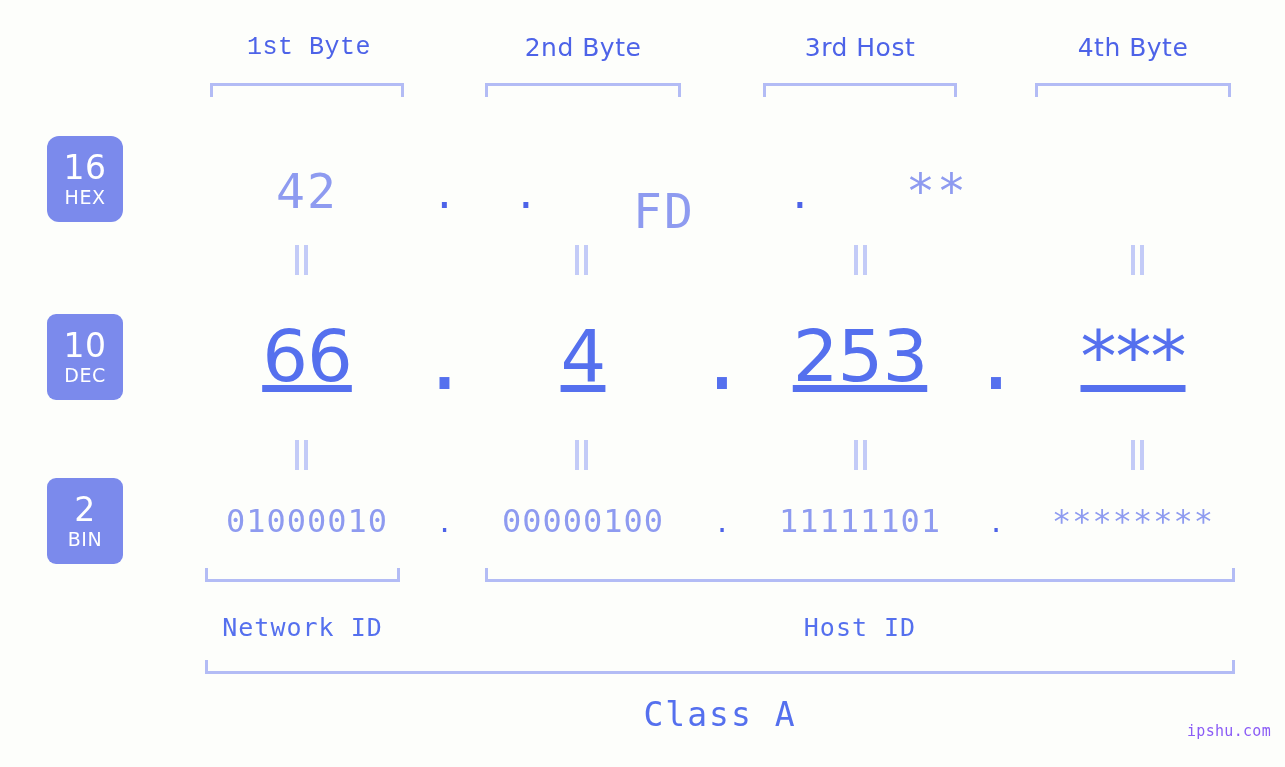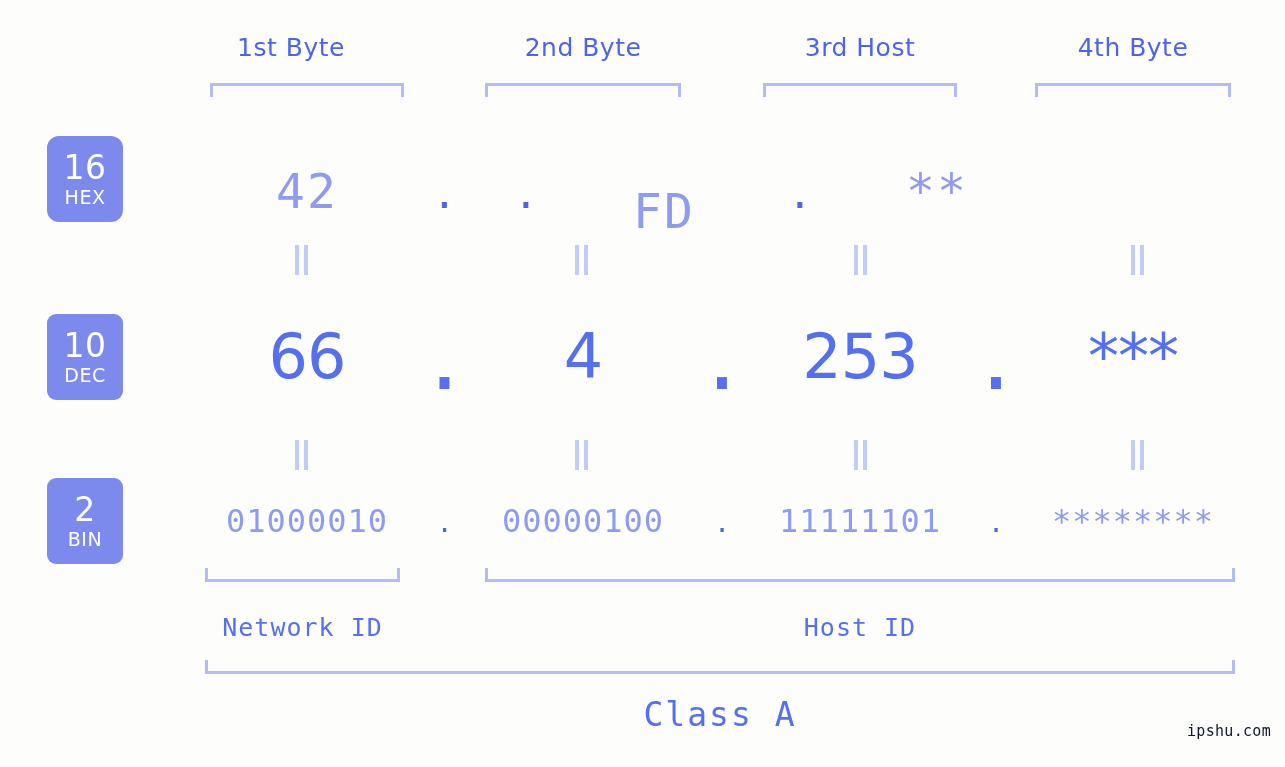--- a/index.html
+++ b/index.html
@@ -106,23 +106,24 @@
   #row-hex .sep {
     font-family: "DejaVu Sans", sans-serif;
     font-size: 48px;
     color: #4d63e8;
   }
 
   
   #row-dec { top: 300px; height: 112px; }
   #row-dec .cell {
     font-family: "DejaVu Sans", sans-serif;
-    font-size: 62px;
+    font-size: 72px;
     color: #5570ee;
     letter-spacing: -1px;
+    text-decoration: underline;
   }
   #row-dec .sep {
     font-family: "DejaVu Sans", sans-serif;
     font-size: 96px;
     color: #5570ee;
   }
 
   
   #row-bin { top: 490px; height: 62px; }
   #row-bin .cell {
@@ -173,30 +174,30 @@
     white-space: nowrap;
     letter-spacing: 2px;
   }
 
   .watermark {
     position: absolute;
     right: 14px;
     bottom: 27px;
     font-family: "DejaVu Sans Mono", monospace;
     font-size: 15px;
-    color: #0f172a;
+    color: #8b5cf6;
     letter-spacing: 0.3px;
   }
 </style>
 </head>
 <body>
 
 <div class="stage">
 
-  <div class="byte-label" style="left:194px;width:194px;">1st Byte</div>
+  <div class="byte-label" style="left:212px;width:194px;font-family:Liberation Mono, monospace;">1st Byte</div>
   <div class="byte-label" style="left:485px;width:196px;">2nd Byte</div>
   <div class="byte-label" style="left:763px;width:194px;">3rd Host</div>
   <div class="byte-label" style="left:1035px;width:196px;">4th Byte</div>
 
   <div class="bracket-top" style="left:210px;top:83px;width:194px;"></div>
   <div class="bracket-top" style="left:485px;top:83px;width:196px;"></div>
   <div class="bracket-top" style="left:763px;top:83px;width:194px;"></div>
   <div class="bracket-top" style="left:1035px;top:83px;width:196px;"></div>
 
   <div class="badge" id="badge-hex">

